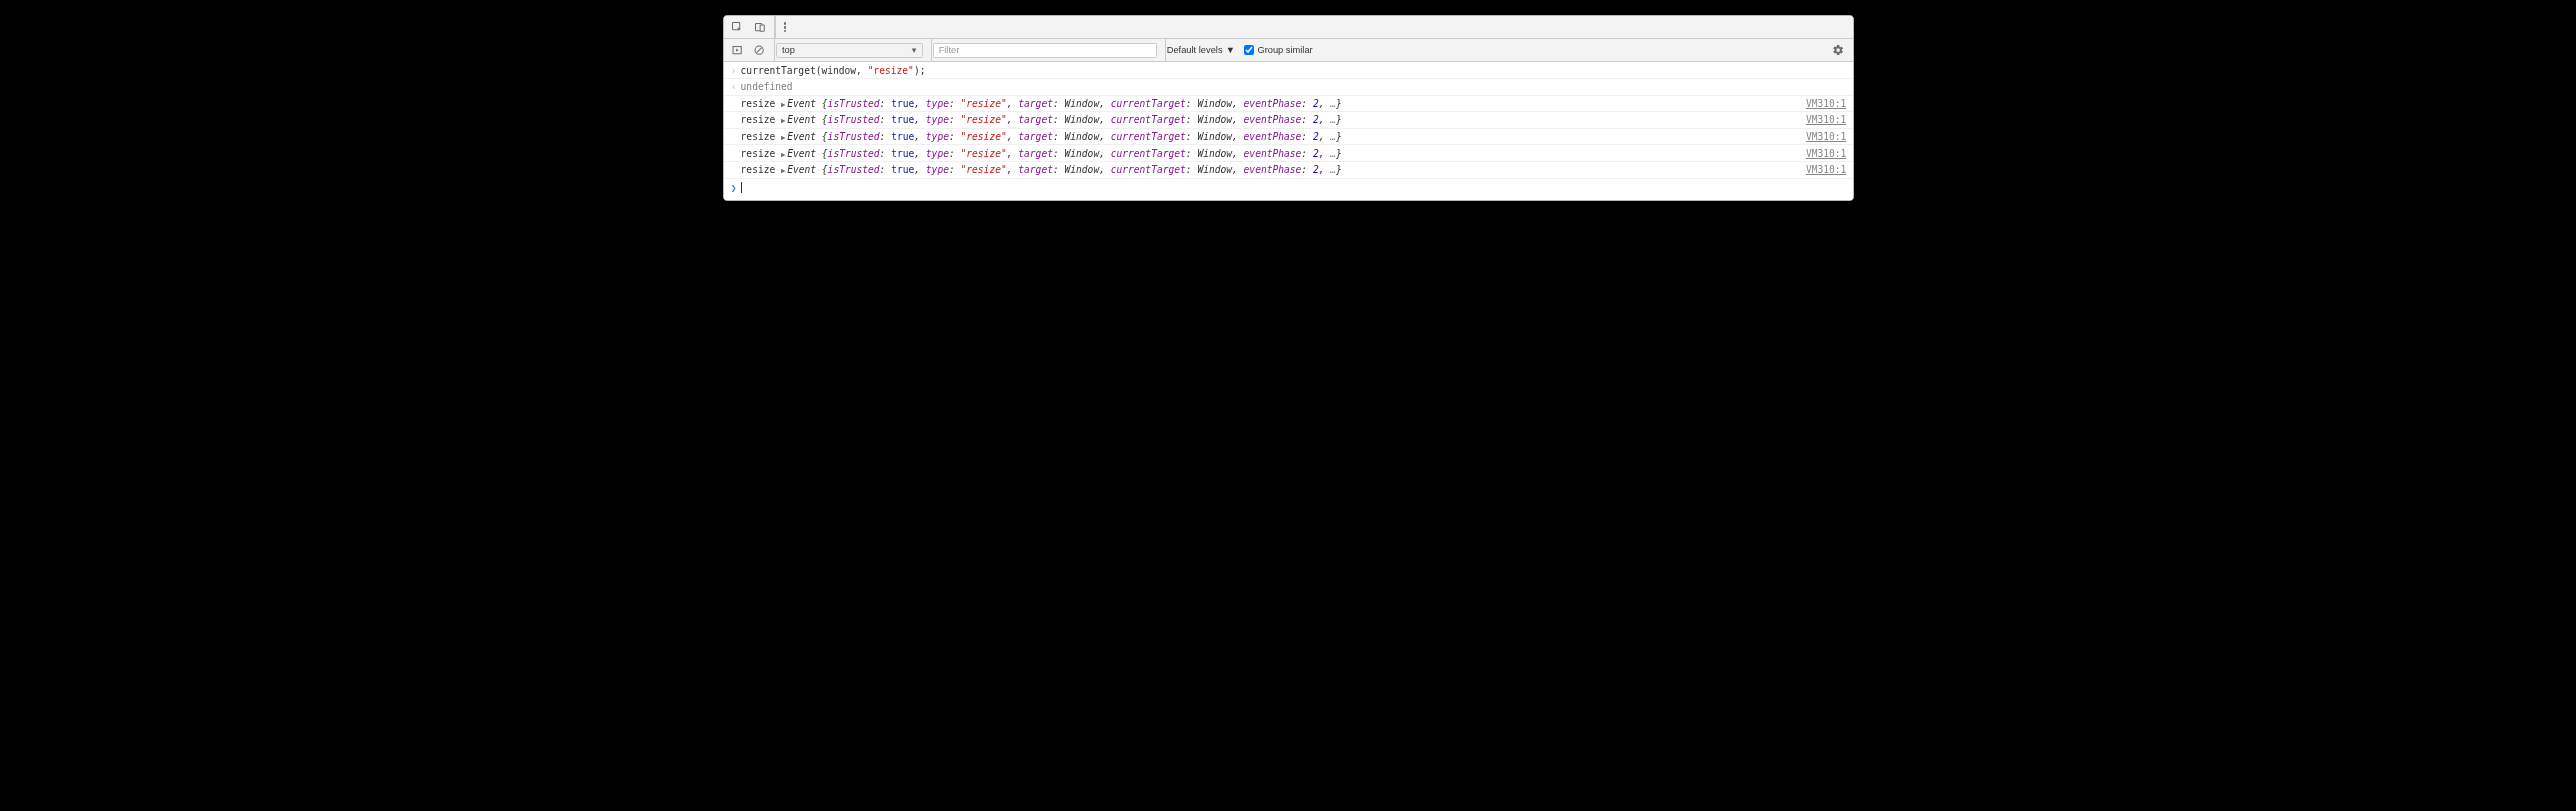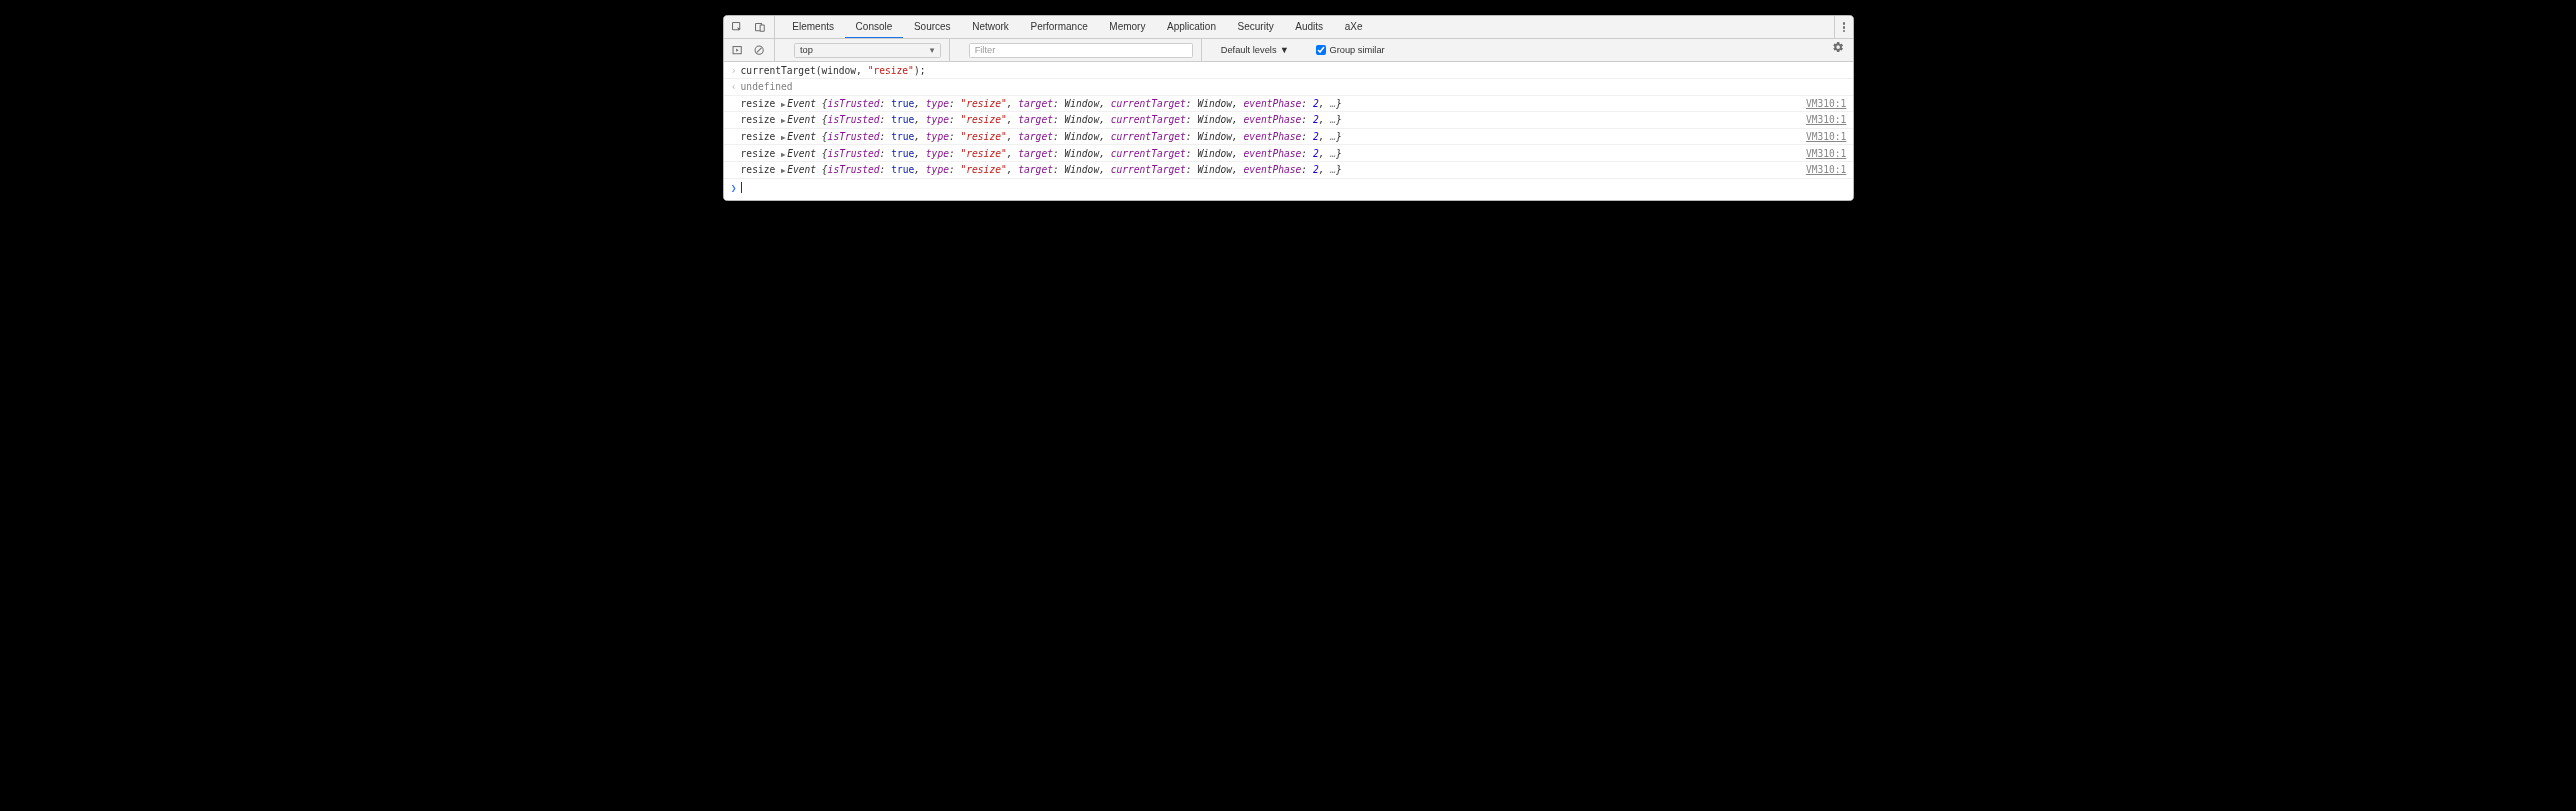--- a/index.html
+++ b/index.html
@@ -59,21 +59,21 @@
     padding: 0 10.8px; display:flex; align-items:center; color:#333;
     font-size:10px; cursor:pointer; border-bottom:1.5px solid transparent;
   }
   .tab.active { color:#333; border-bottom:1.5px solid #1a73e8; background:#fff0; font-weight:400;}
   .tabs-right { display:flex; align-items:center; padding:0 7.7px; border-left:0.8px solid #ccc;}
   .kebab { display:flex; flex-direction:column; gap:1.5px; cursor:pointer;}
   .kebab span{ width:2.3px;height:2.3px;background:#6e6e6e;border-radius:50%;}
   
   .toolbar {
     height: 23px; background:#f3f3f3; border-bottom:0.8px solid #ccc;
-    display:flex; padding:0 6.2px; gap:19px;
+    display:flex; align-items:center; padding:0 6.2px; gap:1px;
   }
   .tb-group{ display:flex; align-items:center; gap:6.2px; padding-right:7.7px; border-right:0.8px solid #ccc; height:100%;}
   .tb-group.flat{border:none;}
   .context-select{
     height:15.4px; min-width:147px; background:#fff0; border:0.8px solid #ccc; border-radius:1.5px;
     display:flex; align-items:center; justify-content:space-between; padding:0 4.6px; font-size:9.3px; color:#333;
     cursor:pointer;
   }
   .context-select .caret{ font-size:7.7px; color:#666;}
   .filter-input{
@@ -134,32 +134,20 @@
             <path d="M12 12l7 3-3 1-1 3-3-7z" fill="currentColor" stroke="none"></path>
           </svg>
       </div>
       <div class="icon-btn">
         <svg viewBox="0 0 24 24" fill="none" stroke="currentColor" stroke-width="2">
             <rect x="3" y="5" width="12" height="14" rx="1"></rect>
             <rect x="12" y="8" width="8" height="12" rx="1" fill="#f3f3f3"></rect>
           </svg>
       </div>
     </div>
-    <div class="tabs" id="tabs-container">
-        <div class="tab">Elements</div>
-        <div class="tab active">Console</div>
-        <div class="tab">Sources</div>
-        <div class="tab">Network</div>
-        <div class="tab">Performance</div>
-        <div class="tab">Memory</div>
-        <div class="tab">Application</div>
-        <div class="tab">Security</div>
-        <div class="tab">Audits</div>
-        <div class="tab">aXe</div>
-      </div>
     <div class="tabs-right">
       <div class="kebab">
           <span></span>
           <span></span>
           <span></span>
         </div>
     </div>
   </div>
 
   <div class="toolbar">

